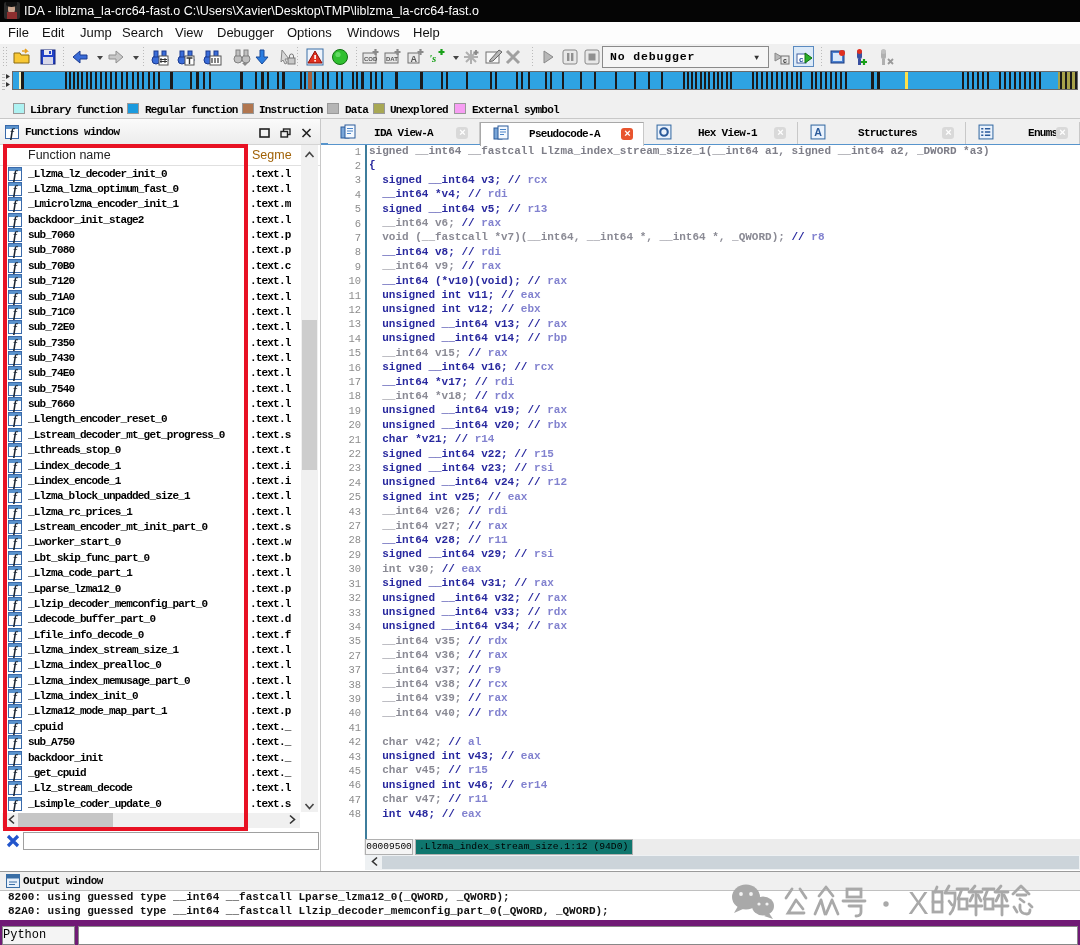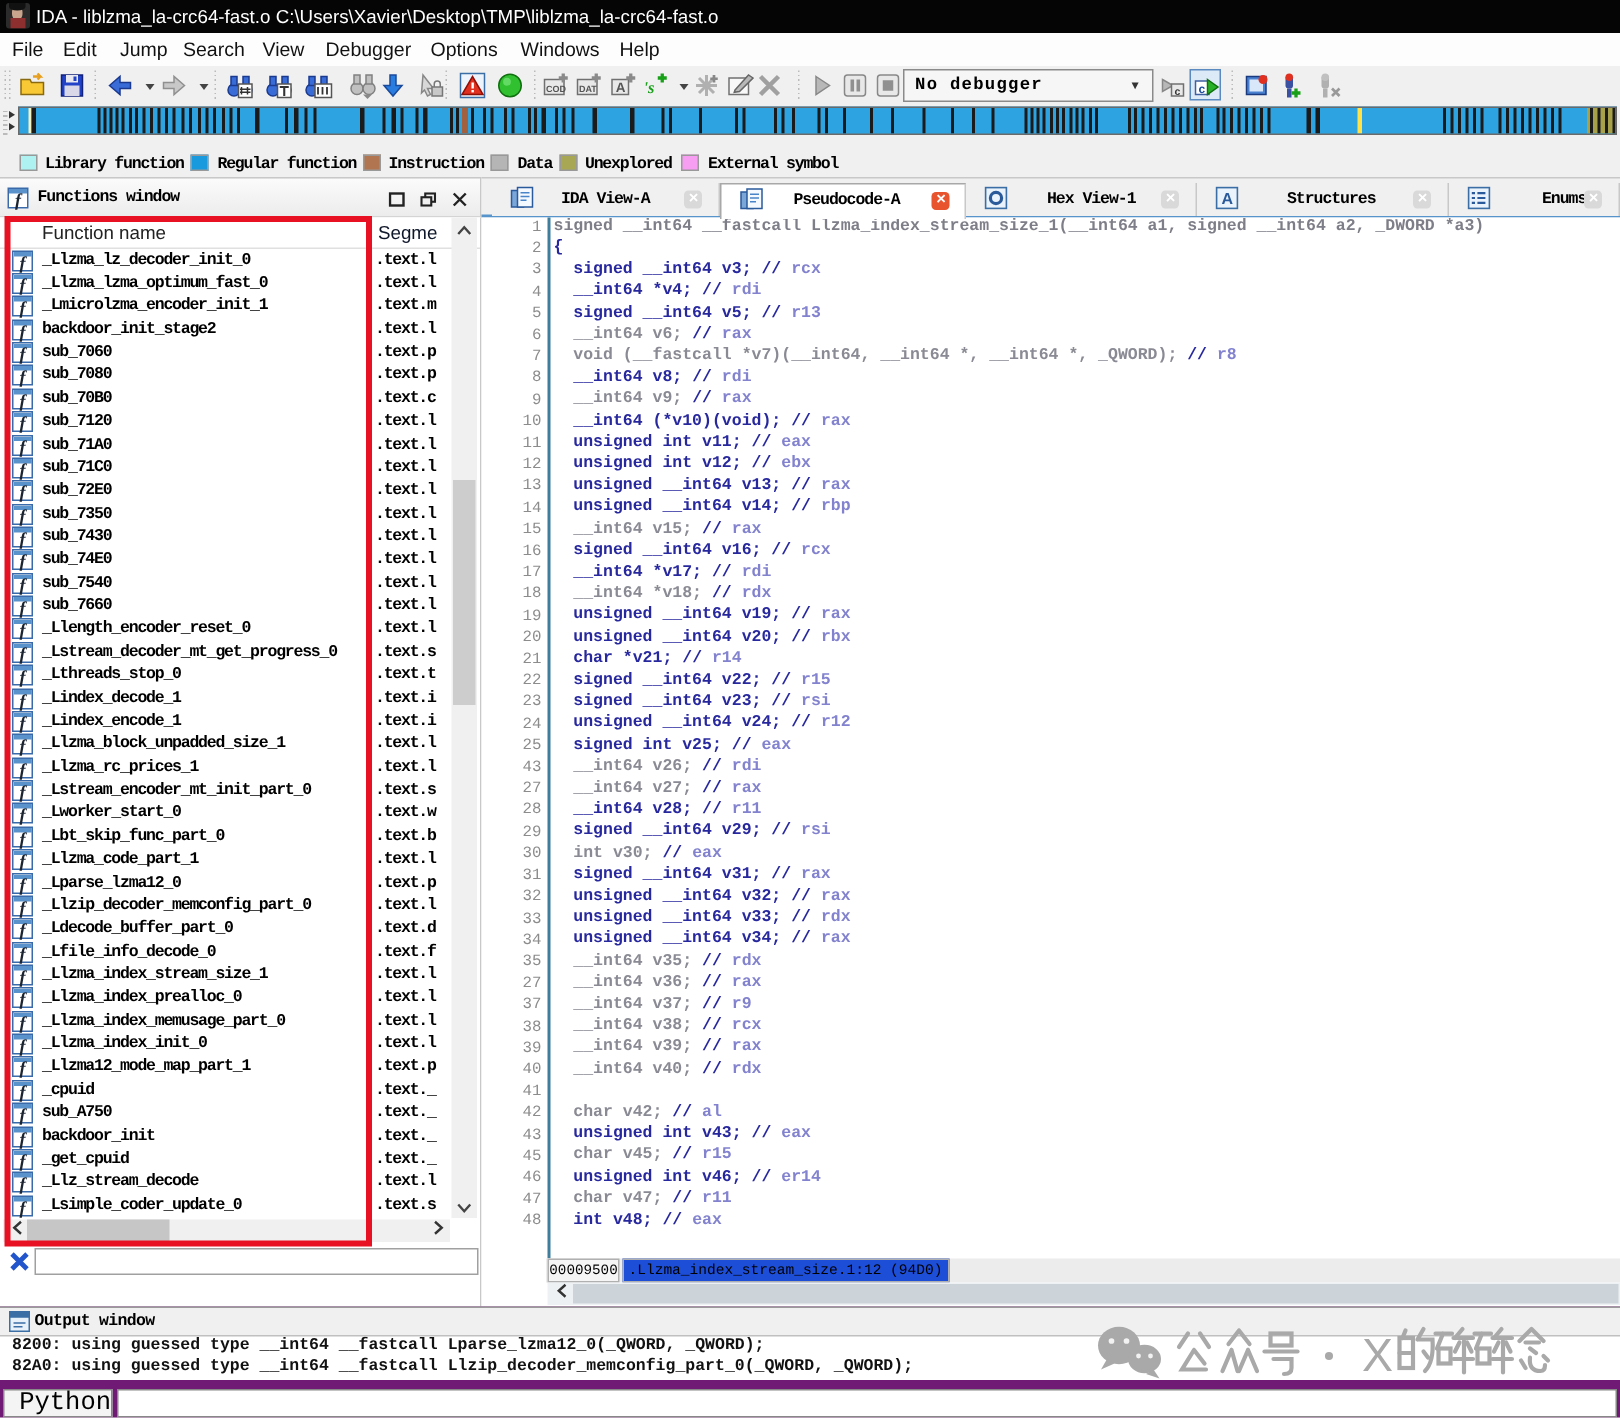--- a/index.html
+++ b/index.html
@@ -39,21 +39,21 @@
 .winbtn { position:absolute; }
 
 
 .fic { position:absolute; left:8px; top:0px; width:14px; height:14px; background:#fff; border:1px solid #3a6aaa; box-shadow:inset 0 3px 0 #5a92cc; }
 .fic i { position:absolute; left:4px; top:0px; font-family:"Liberation Serif",serif; font-style:italic; font-weight:bold; font-size:12px; color:#1b2430; }
 
 
 #leftpanel { position:absolute; left:0; top:145px; width:321px; height:726px; background:#fff; border-right:1px solid #c8c8c8; }
 #colhead { position:absolute; left:0; top:0px; width:320px; height:21px; background:#fff; border-bottom:1px solid #e0e0e0; }
 #colhead .h1 { position:absolute; left:12px; top:3px; font-size:12.5px; color:#222;margin-left:16px; }
-#colhead .h2 { position:absolute; left:252px; top:3px; font-size:12.5px; color:#0f172a; }
+#colhead .h2 { position:absolute; left:252px; top:3px; font-size:12.5px; color:#a16207; }
 .frow { position:absolute; left:0; height:15.4px; width:320px; font-family:"Liberation Mono",monospace; font-weight:bold; font-size:11px; letter-spacing:-0.82px; color:#000; }
 .frow .fn { position:absolute; left:28px; top:1px; white-space:pre; }
 .frow .fs { position:absolute; left:250px; top:1px; white-space:pre; }
 #vscroll { position:absolute; left:301px; top:0px; width:17px; height:667px; background:#f0f0f0; }
 #vscroll .arr { position:absolute; left:0; width:17px; height:15px; text-align:center; line-height:13px; }
 #vthumb { position:absolute; left:1px; top:175px; width:15px; height:150px; background:#cdcdcd; }
 #hscrollL { position:absolute; left:2px; top:668px; width:298px; height:15px; background:#f0f0f0; }
 #hthumbL { position:absolute; left:16px; top:0px; width:95px; height:15px; background:#c6c6c6; }
 #hscrollL .arr { position:absolute; top:0; width:14px; height:15px; text-align:center; line-height:14px; }
 #redrect { position:absolute; left:3px; top:-1px; width:245px; height:687px; border:4px solid #e81123; z-index:30; }
@@ -77,33 +77,33 @@
 .cl { position:relative; height:14.42px; font-family:"Liberation Mono",monospace; font-size:11px; font-weight:bold; white-space:pre; }
 .lnum { position:absolute; right:719px; top:0.5px; color:#8c8c8c; font-weight:normal; font-size:10.5px; }
 .ctext { position:absolute; left:48px; top:0px; }
 .cn { color:#28289e; }
 .cg { color:#8a8a94; }
 .cg1 { color:#7e7e88; }
 .sl { color:#28289e; }
 .reg { color:#8282cf; }
 #statusline { position:absolute; left:43px; top:694px; width:716px; height:16px; background:#ececec; font-family:"Liberation Mono",monospace; font-size:10.5px; color:#000; }
 #statusline .b1 { position:absolute; left:1px; top:0px; width:48px; height:16px; background:#f5f5f5; border:1px solid #b0b0b0; text-align:center; line-height:14px; font-size:9.5px; }
-#statusline .b2 { position:absolute; left:51px; top:0px; width:218px; height:16px; background:#1d4ed8; border:1px solid #b0b0b0; line-height:14px; padding-left:3px; font-size:9.7px; }
+#statusline .b2 { position:absolute; left:51px; top:0px; width:218px; height:16px; background:#0f766e; border:1px solid #b0b0b0; line-height:14px; padding-left:3px; font-size:9.7px; }
 #hscrollR { position:absolute; left:44px; top:710px; width:715px; height:15px; background:#eef1f3; }
 #hscrollR .arr { position:absolute; left:2px; top:0; width:14px; height:15px; text-align:center; line-height:14px; }
 #hthumbR { position:absolute; left:17px; top:1px; width:697px; height:13px; background:#ccd4da; }
 
 
 #outwin { position:absolute; left:0; top:871px; width:1080px; height:84px; background:#701a75; border-top:1px solid #9a9a9a; }
 #outtitle { position:absolute; left:0; top:0px; width:1080px; height:18px; background:#f0f0f0; }
 #outtitle .otext { position:absolute; left:23px; top:3px; font-family:"Liberation Mono",monospace; font-weight:bold; font-size:11px; letter-spacing:-0.45px; color:#000; }
 #outcons { position:absolute; left:0; top:18px; width:1080px; height:30px; background:#fff; border-top:1px solid #c0c0c0; overflow:hidden; }
 .oline { position:absolute; left:8px; font-family:"Liberation Mono",monospace; font-weight:bold; font-size:11px; color:#111; white-space:pre; }
 #pyrow { position:absolute; left:0; top:48px; width:1080px; height:26px; }
-#pybtn { position:absolute; left:2px; top:6px; width:73px; height:19px; background:#f4f4f4; border:1px solid #888; font-family:"Liberation Mono",monospace; font-size:17px; text-align:right; line-height:17px; }
+#pybtn { position:absolute; left:2px; top:6px; width:73px; height:19px; background:#f4f4f4; border:1px solid #888; font-family:"Liberation Mono",monospace; font-size:12px; text-align:left; line-height:17px; }
 #pyinput { position:absolute; left:78px; top:6px; width:1000px; height:19px; background:#fff; border:1px solid #888; }
 
 
 #wm { position:absolute; left:725px; top:880px; width:330px; height:42px; z-index:40; }
 </style>
 </head>
 <body>
 
 <div id="titlebar">
   <div class="ticon">

